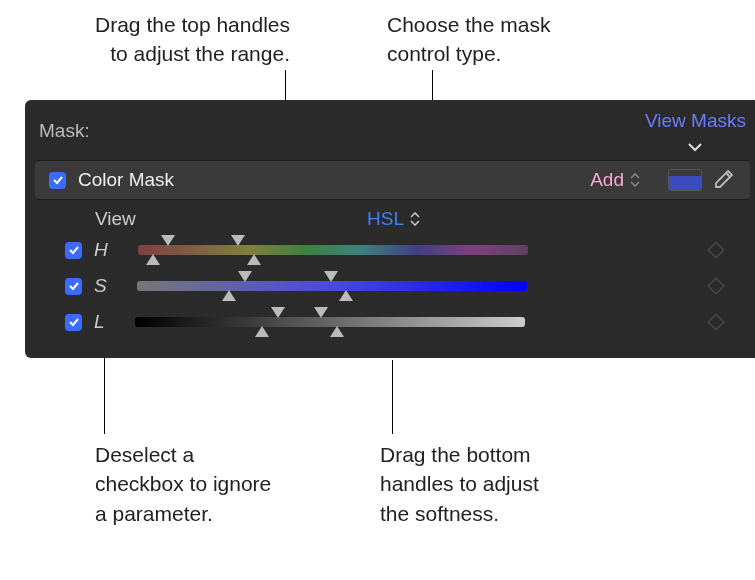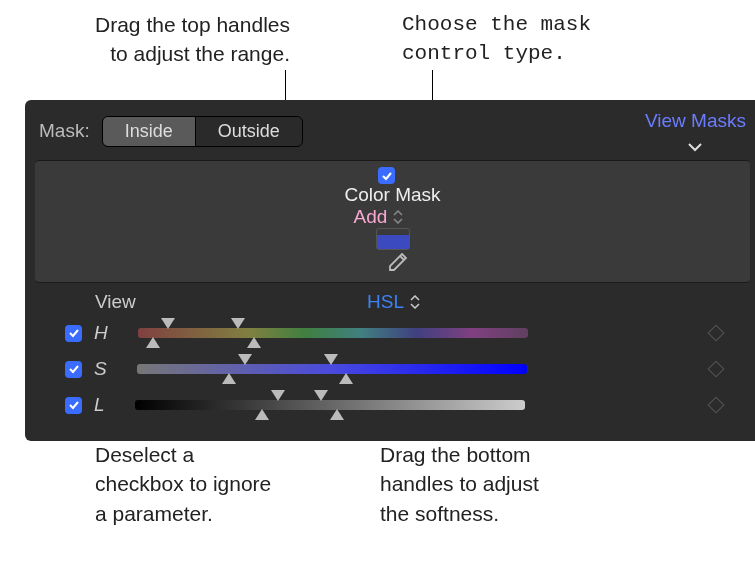--- a/index.html
+++ b/index.html
@@ -76,21 +76,20 @@
   .chev-down svg { display:block; }
   .section-row {
     display: flex;
     align-items: center;
     background: #3a3a3a;
     border-top: 1px solid #1a1a1a;
     border-bottom: 1px solid #1a1a1a;
     padding: 6px 14px;
     margin: 0 10px;
     border-radius: 4px;
-    flex-direction: column;
   }
   .cbx {
     width: 17px; height: 17px;
     border-radius: 4px;
     background: #3a6cff;
     display: inline-flex;
     align-items: center;
     justify-content: center;
     margin-right: 12px;
     cursor: pointer;
@@ -178,36 +177,32 @@
     bottom: -10px;
     border-left: 7px solid transparent;
     border-right: 7px solid transparent;
     border-bottom: 11px solid #bbb;
   }
 </style>
 </head>
 <body>
 
 <div class="callout" style="left:70px; top:10px; text-align:right; width:220px;">Drag the top handles<br>to adjust the range.</div>
-<div class="callout" style="left:402px; top:10px; width:220px;font-family:Liberation Mono, monospace;">Choose the mask<br>control type.</div>
+<div class="callout" style="left:387px; top:10px; width:220px;">Choose the mask<br>control type.</div>
 <div class="callout" style="left:95px; top:440px; width:220px;">Deselect a<br>checkbox to ignore<br>a parameter.</div>
 <div class="callout" style="left:380px; top:440px; width:220px;">Drag the bottom<br>handles to adjust<br>the softness.</div>
 
 <div class="callout-line" style="left:285px; top:70px; width:1px; height:180px;"></div>
 <div class="callout-line" style="left:432px; top:70px; width:1px; height:140px;"></div>
 <div class="callout-line" style="left:104px; top:346px; width:1px; height:88px;"></div>
 <div class="callout-line" style="left:392px; top:360px; width:1px; height:74px;"></div>
 
 <div class="panel">
   <div class="panel-header">
     <span class="mask-label">Mask:</span>
-    <div class="seg">
-      <div class="seg-btn active">Inside</div>
-      <div class="seg-btn">Outside</div>
-    </div>
     <div class="view-link">
       <span>View Masks</span>
       <span class="chev-down">
         <svg width="14" height="10" viewBox="0 0 14 10">
             <path d="M1 2 L7 8 L13 2" stroke="#ddd" stroke-width="2" fill="none"></path>
           </svg>
       </span>
     </div>
   </div>
 

